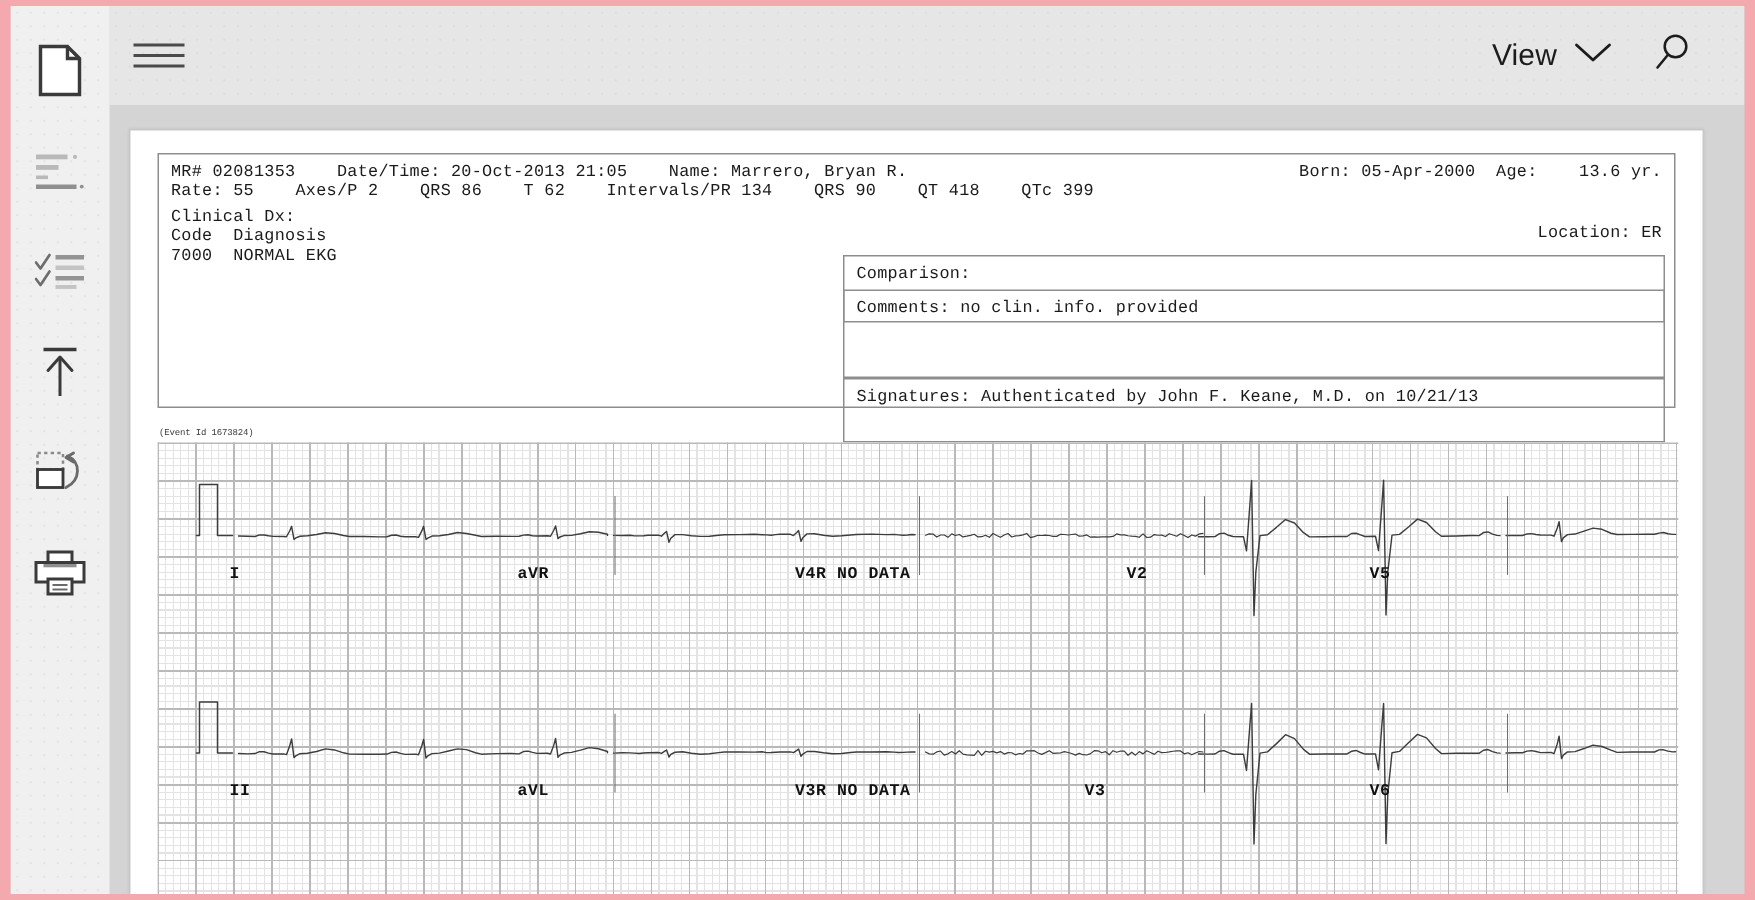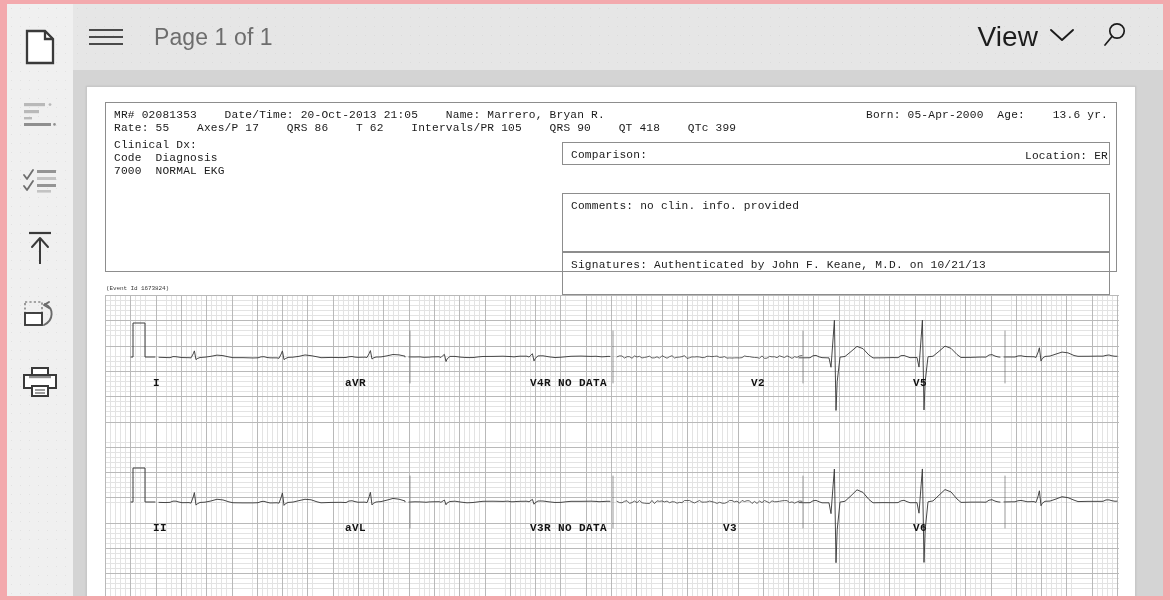--- a/index.html
+++ b/index.html
@@ -95,21 +95,21 @@
     gap: 0px;
   }
   .view-btn {
     display: flex;
     align-items: center;
     gap: 11px;
     padding: 6px 12px;
     cursor: pointer;
   }
   .view-label {
-    font-size: 28px;
+    font-size: 20px;
     color: #1c1c1c;
     letter-spacing: 0.1px;
   }
   .search-btn {
     padding: 6px 14px;
     cursor: pointer;
     display: flex;
     align-items: center;
   }
 
@@ -162,21 +162,21 @@
   .cmt-box {
     position: absolute;
     right: 6px;
     width: 548px;
     border: 1px solid #8d8d8d;
     font-family: "Liberation Mono", "DejaVu Sans Mono", monospace;
     font-size: 11.2px;
     color: #1a1a1a;
     letter-spacing: 0.2px;
   }
-  .cmt-comparison { top: 39px; height: 23px; padding-left: 21px; }
+  .cmt-comparison { top: 67px; height: 45px; padding-left: 21px; }
   .cmt-comments   { top: 90px; height: 59px; text-align: right; }
   .cmt-signature  { top: 149px; height: 43px; }
   .cmt-text {
     position: absolute;
     left: 8px; top: 6px;
     white-space: pre;
   }
 
   
   .ecg-wrap {
@@ -318,21 +318,20 @@
     <div class="sb-item" style="margin-top:0;">
       <span>
         <svg width="36" height="20" viewBox="0 0 36 20">
           <line x1="1" y1="3" x2="35" y2="3" stroke="#4a4a4a" stroke-width="1.9"></line>
           <line x1="1" y1="10" x2="35" y2="10" stroke="#4a4a4a" stroke-width="1.9"></line>
           <line x1="1" y1="17" x2="35" y2="17" stroke="#4a4a4a" stroke-width="1.9"></line>
         </svg>
       </span>
     </div>
 
-    <div class="page-indicator">Page 1 of 1</div>
 
     <div class="toolbar-right">
 
       <div class="view-btn">
         <span class="view-label">View</span>
         <span>
           <svg width="26" height="16" viewBox="0 0 26 16">
             <path d="M2 3 L13 13 L24 3" fill="none" stroke="#1c1c1c" stroke-width="1.9" stroke-linecap="round" stroke-linejoin="round"></path>
           </svg>
         </span>
@@ -351,21 +350,21 @@
   </div>
 
   <div class="viewport">
 
     <div class="page">
 
       <div class="report-head">
 
         <div class="rh-line rh-l1">MR# 02081353    Date/Time: 20-Oct-2013 21:05    Name: Marrero, Bryan R.</div>
         <div class="rh-line rh-born">Born: 05-Apr-2000  Age:    13.6 yr.</div>
-        <div class="rh-line rh-l2">Rate: 55    Axes/P 17    QRS 86    T 62    Intervals/PR 105    QRS 90    QT 418    QTc 399</div>
+        <div class="rh-line rh-l2">Rate: 55    Axes/P 2    QRS 86    T 62    Intervals/PR 134    QRS 90    QT 418    QTc 399</div>
         <div class="rh-line rh-l3">Clinical Dx:</div>
         <div class="rh-line rh-l4">Code  Diagnosis</div>
         <div class="rh-line rh-l5">7000  NORMAL EKG</div>
         <div class="rh-line rh-loc">Location: ER</div>
 
         <div class="cmt-box cmt-comparison">
           <div class="cmt-text">Comparison:</div>
         </div>
 
         <div class="cmt-box cmt-comments">

